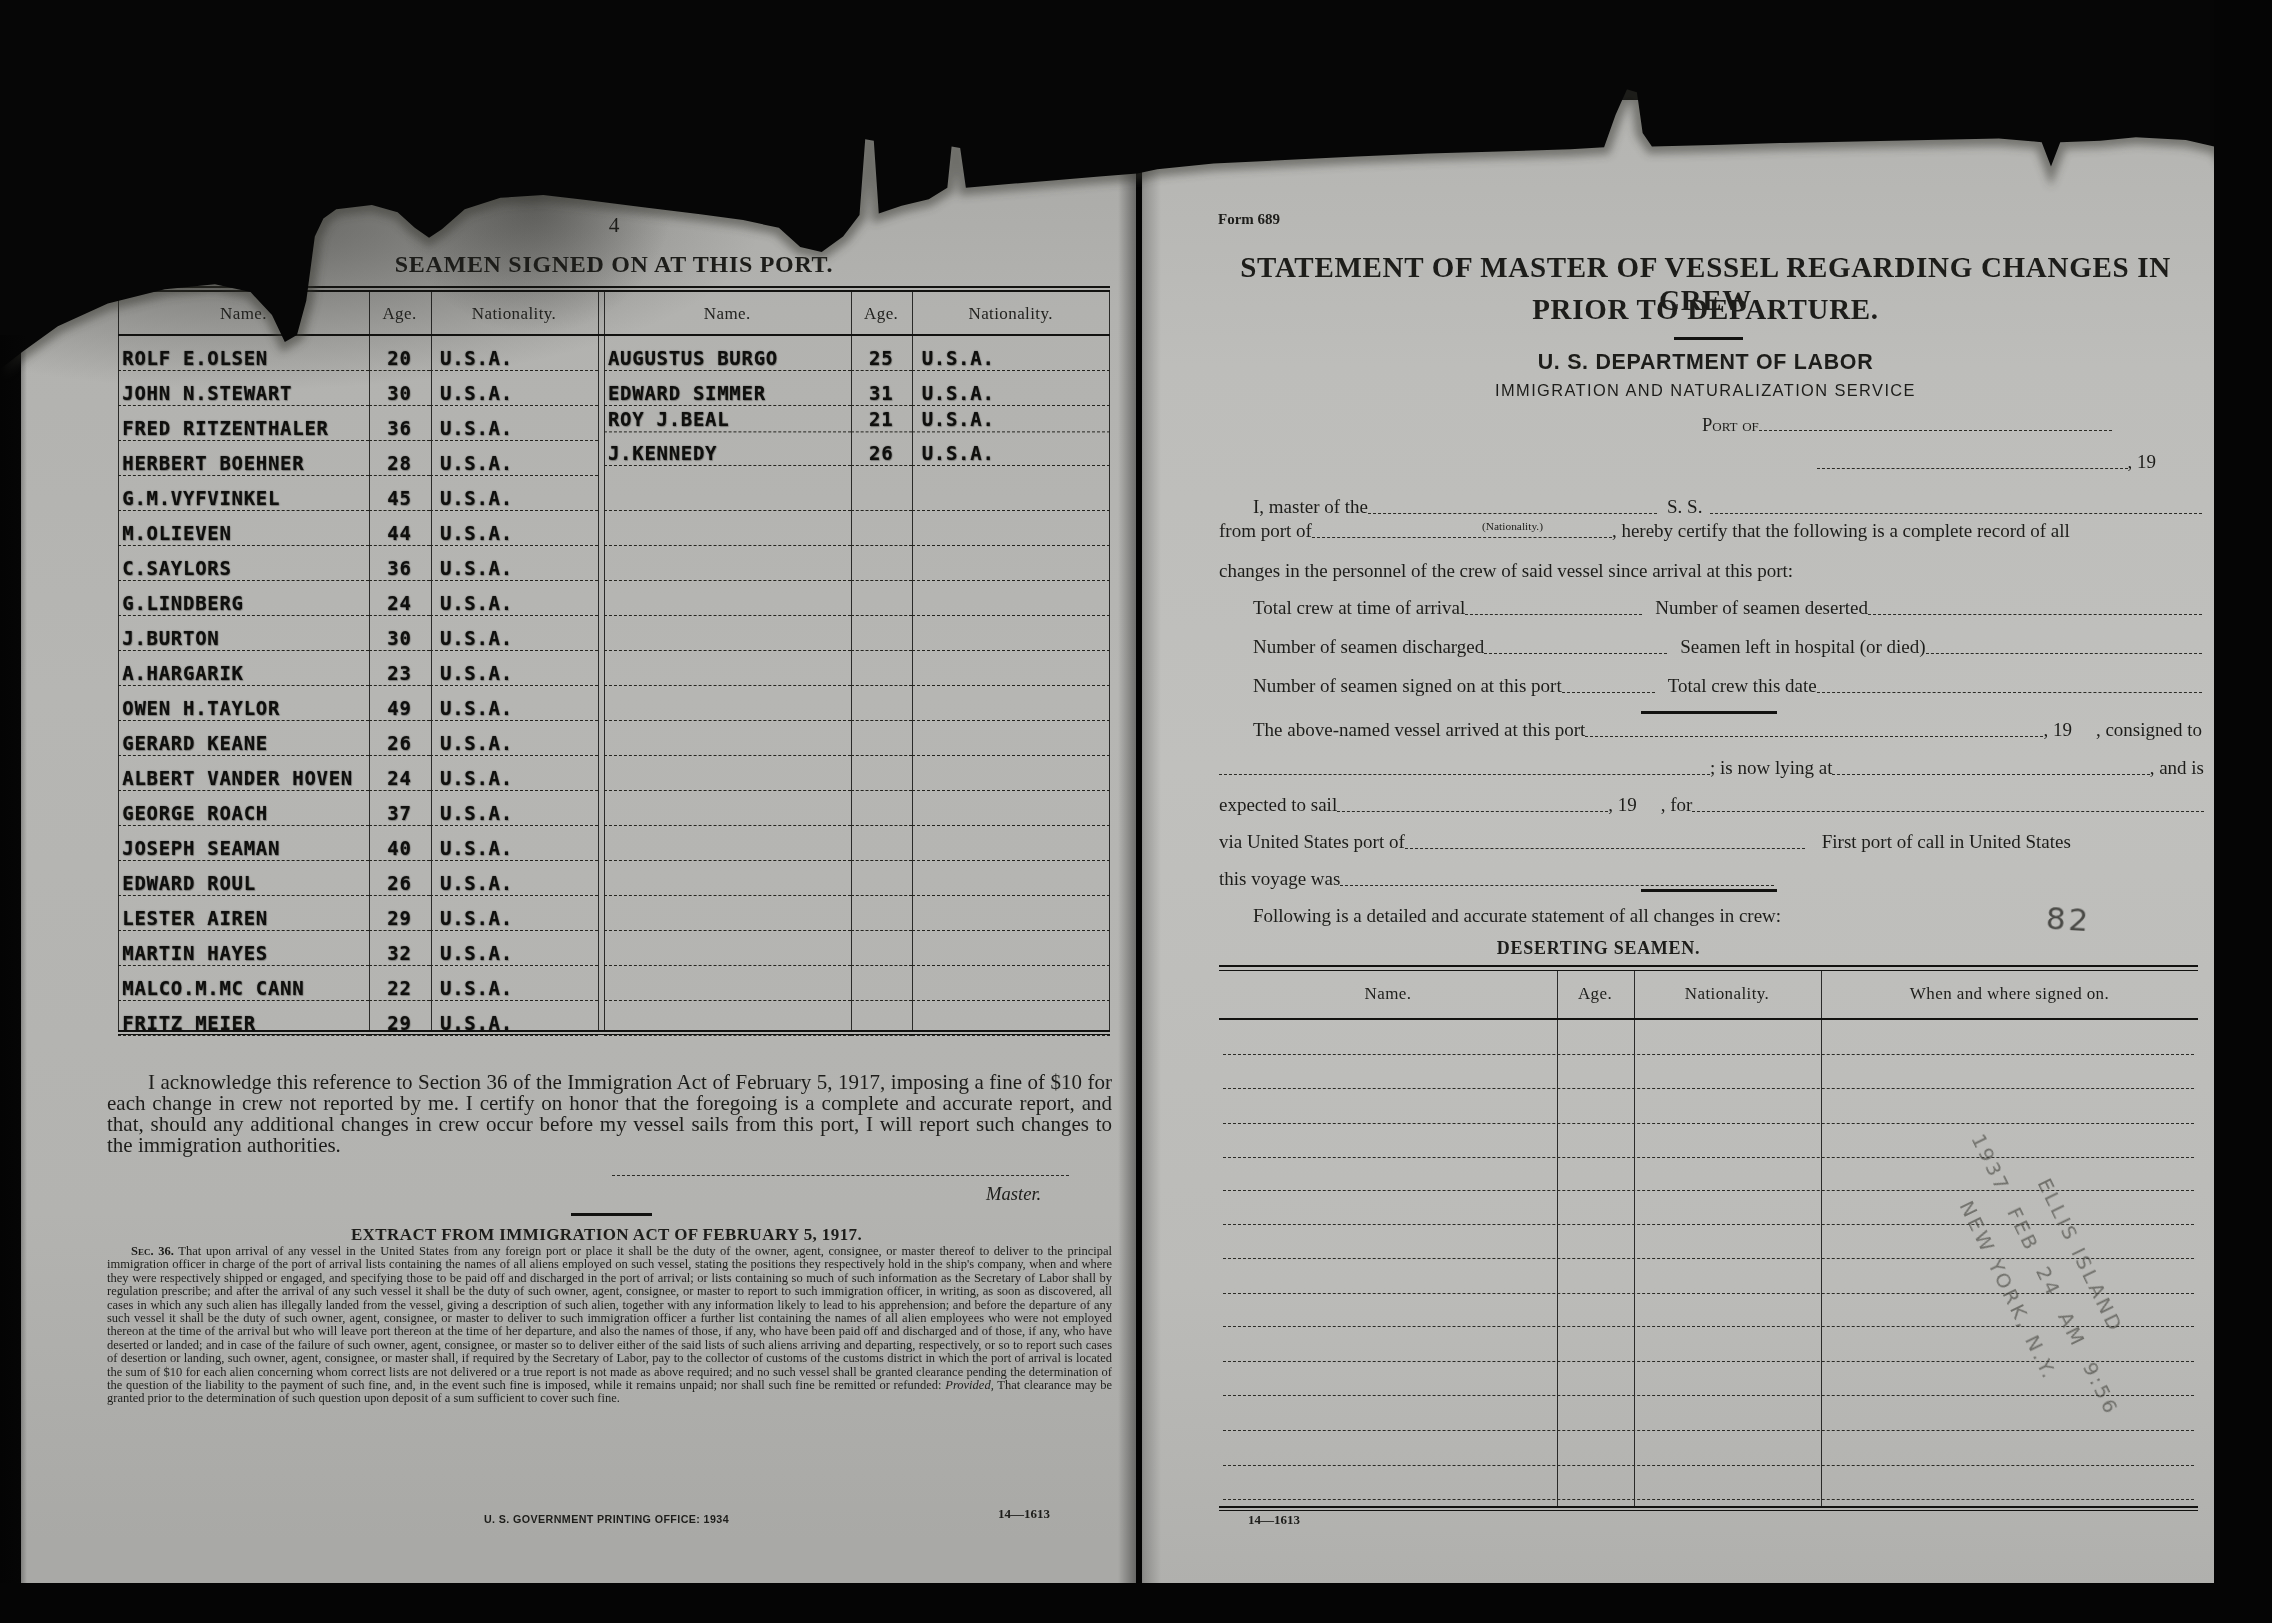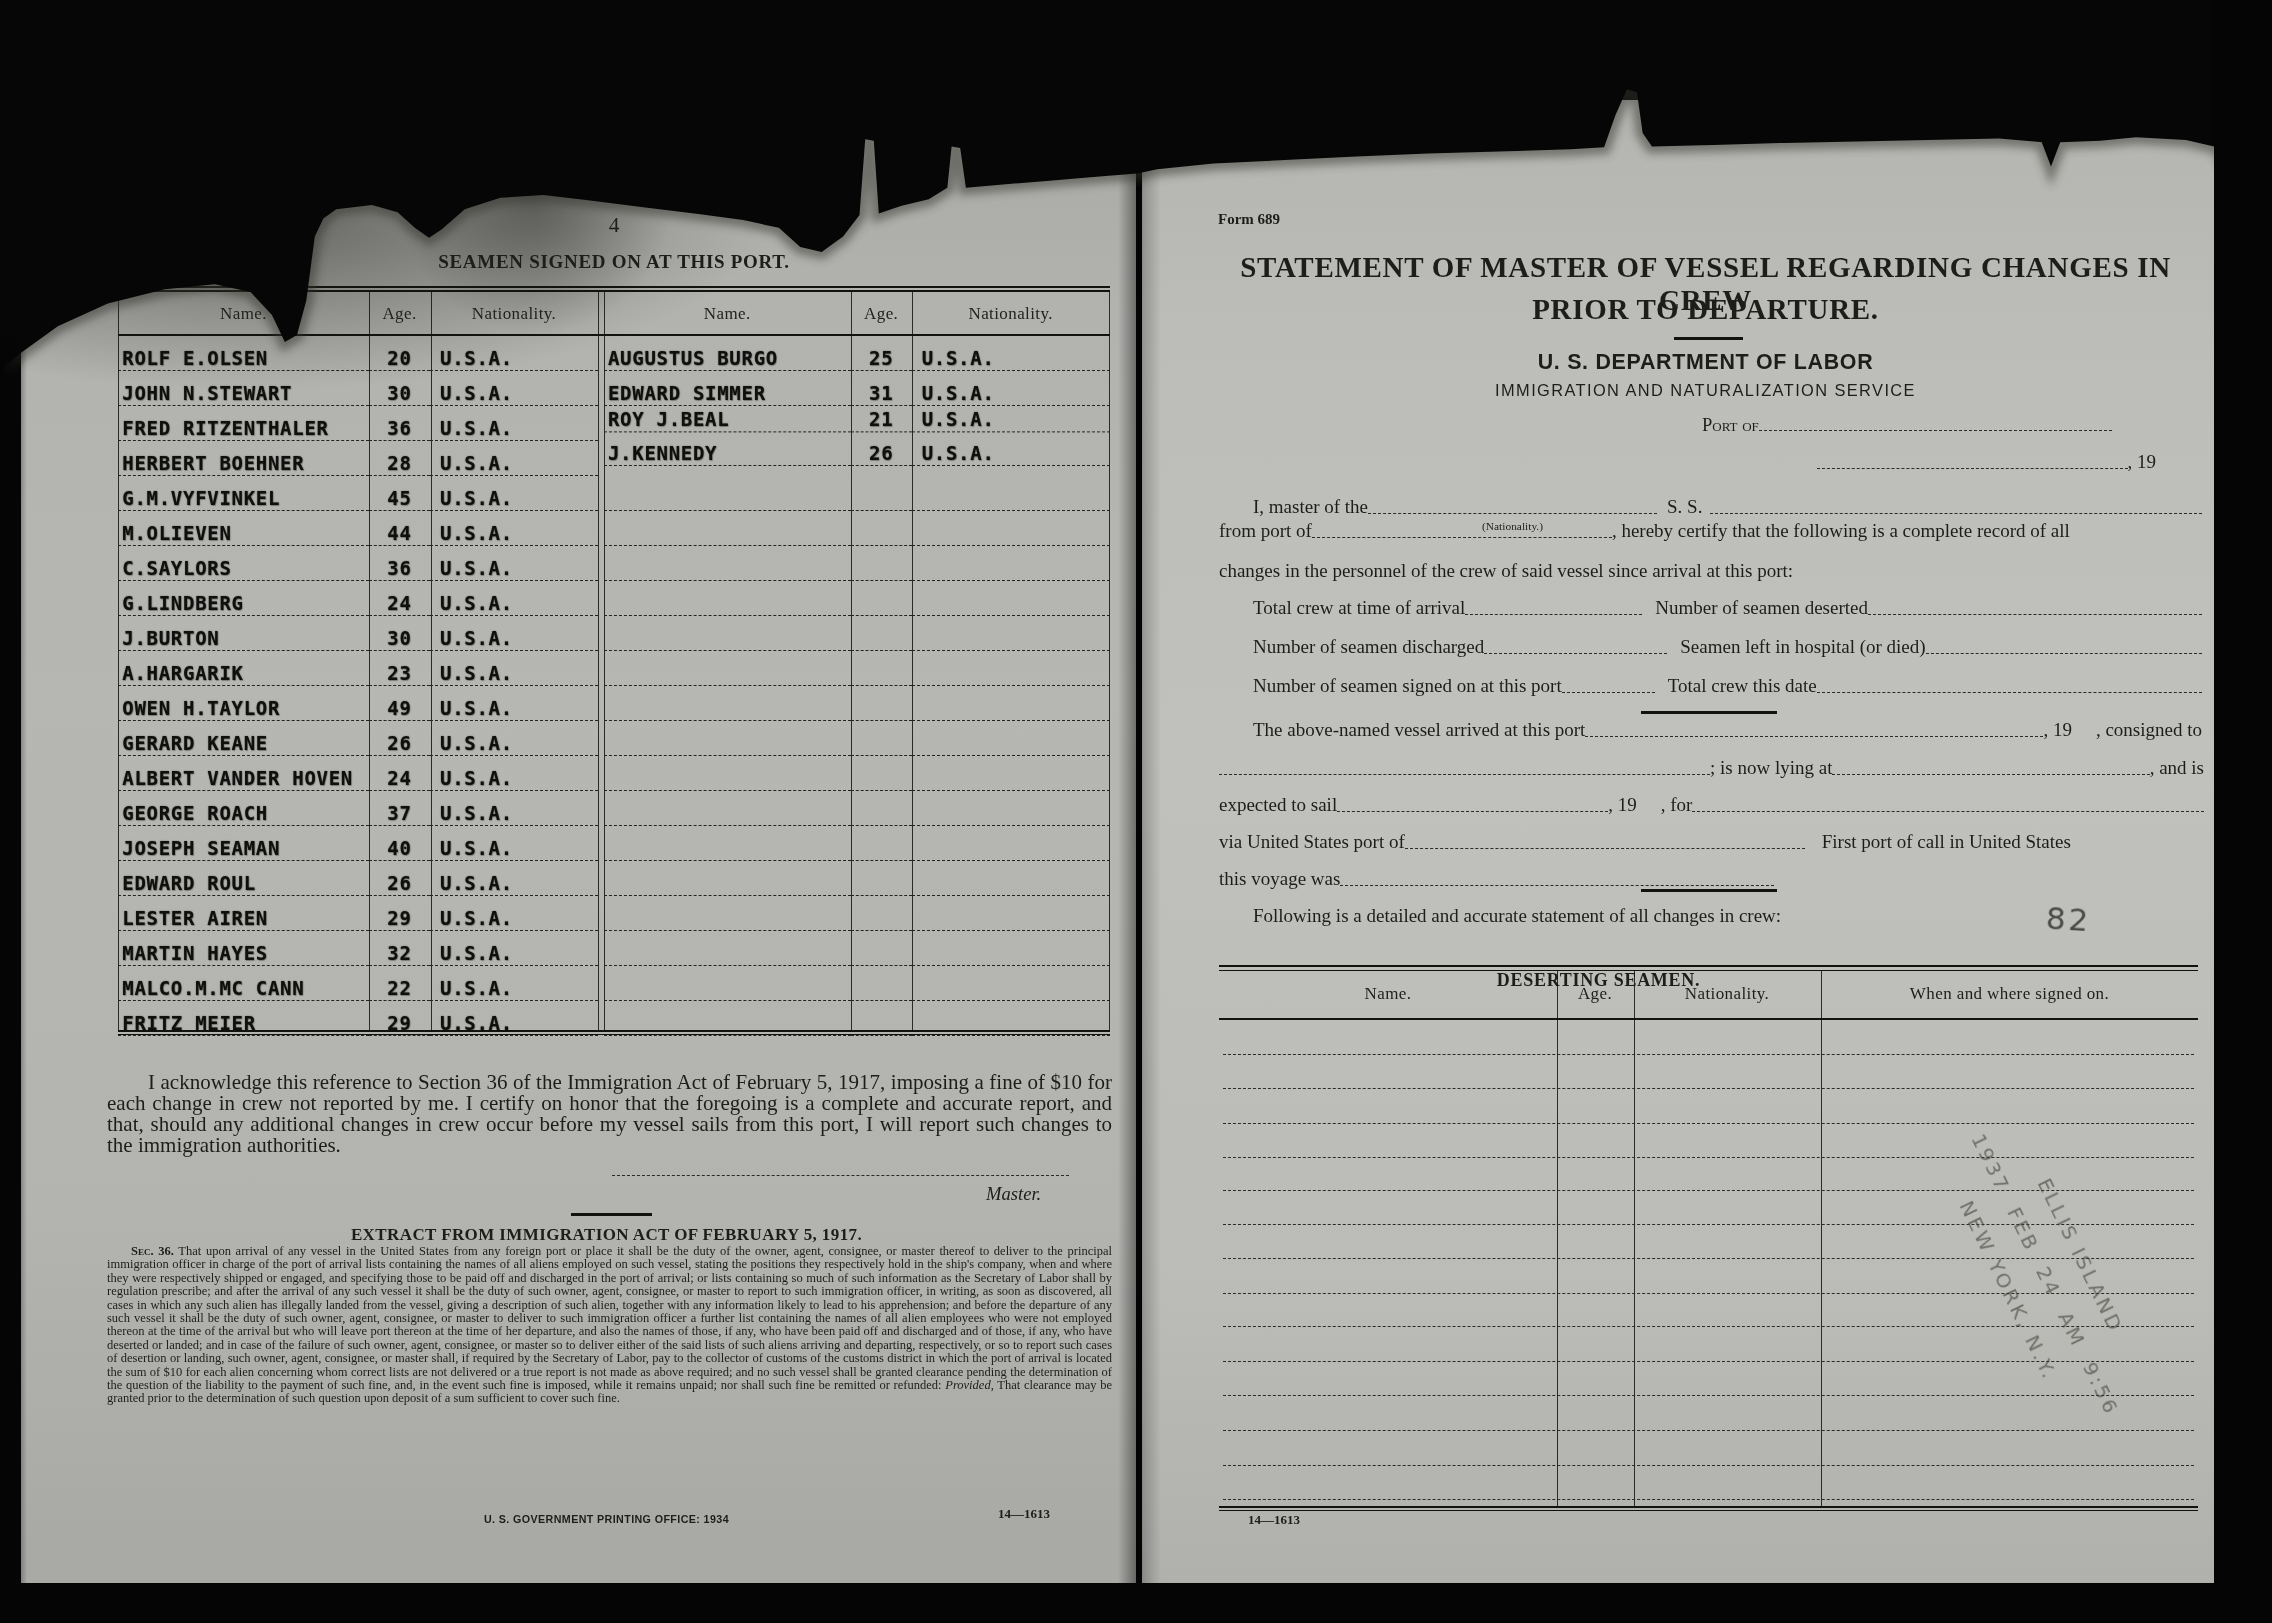--- a/index.html
+++ b/index.html
@@ -76,21 +76,21 @@
 <div id="stage">
 
   <div class="paper paper-left"></div>
   <div class="paper paper-right"></div>
   <div class="gutter"></div>
   <div class="top-smudge"></div>
   <div class="top-smudge2"></div>
 
   <div class="abs ctr serif" style="left:118px;top:213px;width:992px;font-size:21.4px;">4</div>
 
-  <div class="abs ctr serif" style="left:118px;top:251px;width:992px;font-size:19px;font-weight:bold;letter-spacing:0.7px;">SEAMEN SIGNED ON AT THIS PORT.</div>
+  <div class="abs ctr serif" style="left:118px;top:251px;width:992px;font-size:24px;font-weight:bold;letter-spacing:0.7px;">SEAMEN SIGNED ON AT THIS PORT.</div>
 
   <div class="ltable">
 
     <div class="rule" style="left:0;top:0;width:992px;height:2.1px;"></div>
     <div class="rule" style="left:0;top:4.3px;width:992px;height:1.4px;"></div>
     <div class="rule" style="left:0;top:48px;width:992px;height:2.1px;"></div>
     <div class="rule" style="left:0;top:744px;width:992px;height:2.1px;"></div>
     <div class="rule" style="left:0;top:748px;width:992px;height:1.4px;"></div>
 
     <div class="vline" style="left:0;top:5.7px;height:739px;width:0.7px;"></div>
@@ -401,21 +401,21 @@
     <span class="lbl">First port of call in United States</span>
   </div>
   <div class="fline" style="left:1219px;top:868px;width:555px;text-align:center;">
     <span class="lbl">this voyage was</span>
     <span class="dot grow"></span>
   </div>
 
   <div class="abs rule" style="left:1641px;top:889px;width:136px;height:2.9px;"></div>
 
   <div class="abs serif" style="left:1253px;top:905px;font-size:19px;">Following is a detailed and accurate statement of all changes in crew:</div>
-  <div class="abs ctr serif" style="left:1206px;top:970px;width:785px;font-size:18px;font-weight:bold;letter-spacing:0.7px;">DESERTING SEAMEN.</div>
+  <div class="abs ctr serif" style="left:1206px;top:938px;width:785px;font-size:18px;font-weight:bold;letter-spacing:0.7px;">DESERTING SEAMEN.</div>
 
   <div class="hand82">82</div>
 
   <div class="rtable">
     <div class="rule" style="left:0;top:0;width:979px;height:2.1px;"></div>
     <div class="rule" style="left:0;top:5px;width:979px;height:1.4px;"></div>
     <div class="rule" style="left:0;top:53px;width:979px;height:2.1px;"></div>
     <div class="rule" style="left:0;top:541px;width:979px;height:2.1px;"></div>
     <div class="rule" style="left:0;top:545px;width:979px;height:1.4px;"></div>
     <div class="vline" style="left:338px;top:6.4px;height:535px;"></div>

